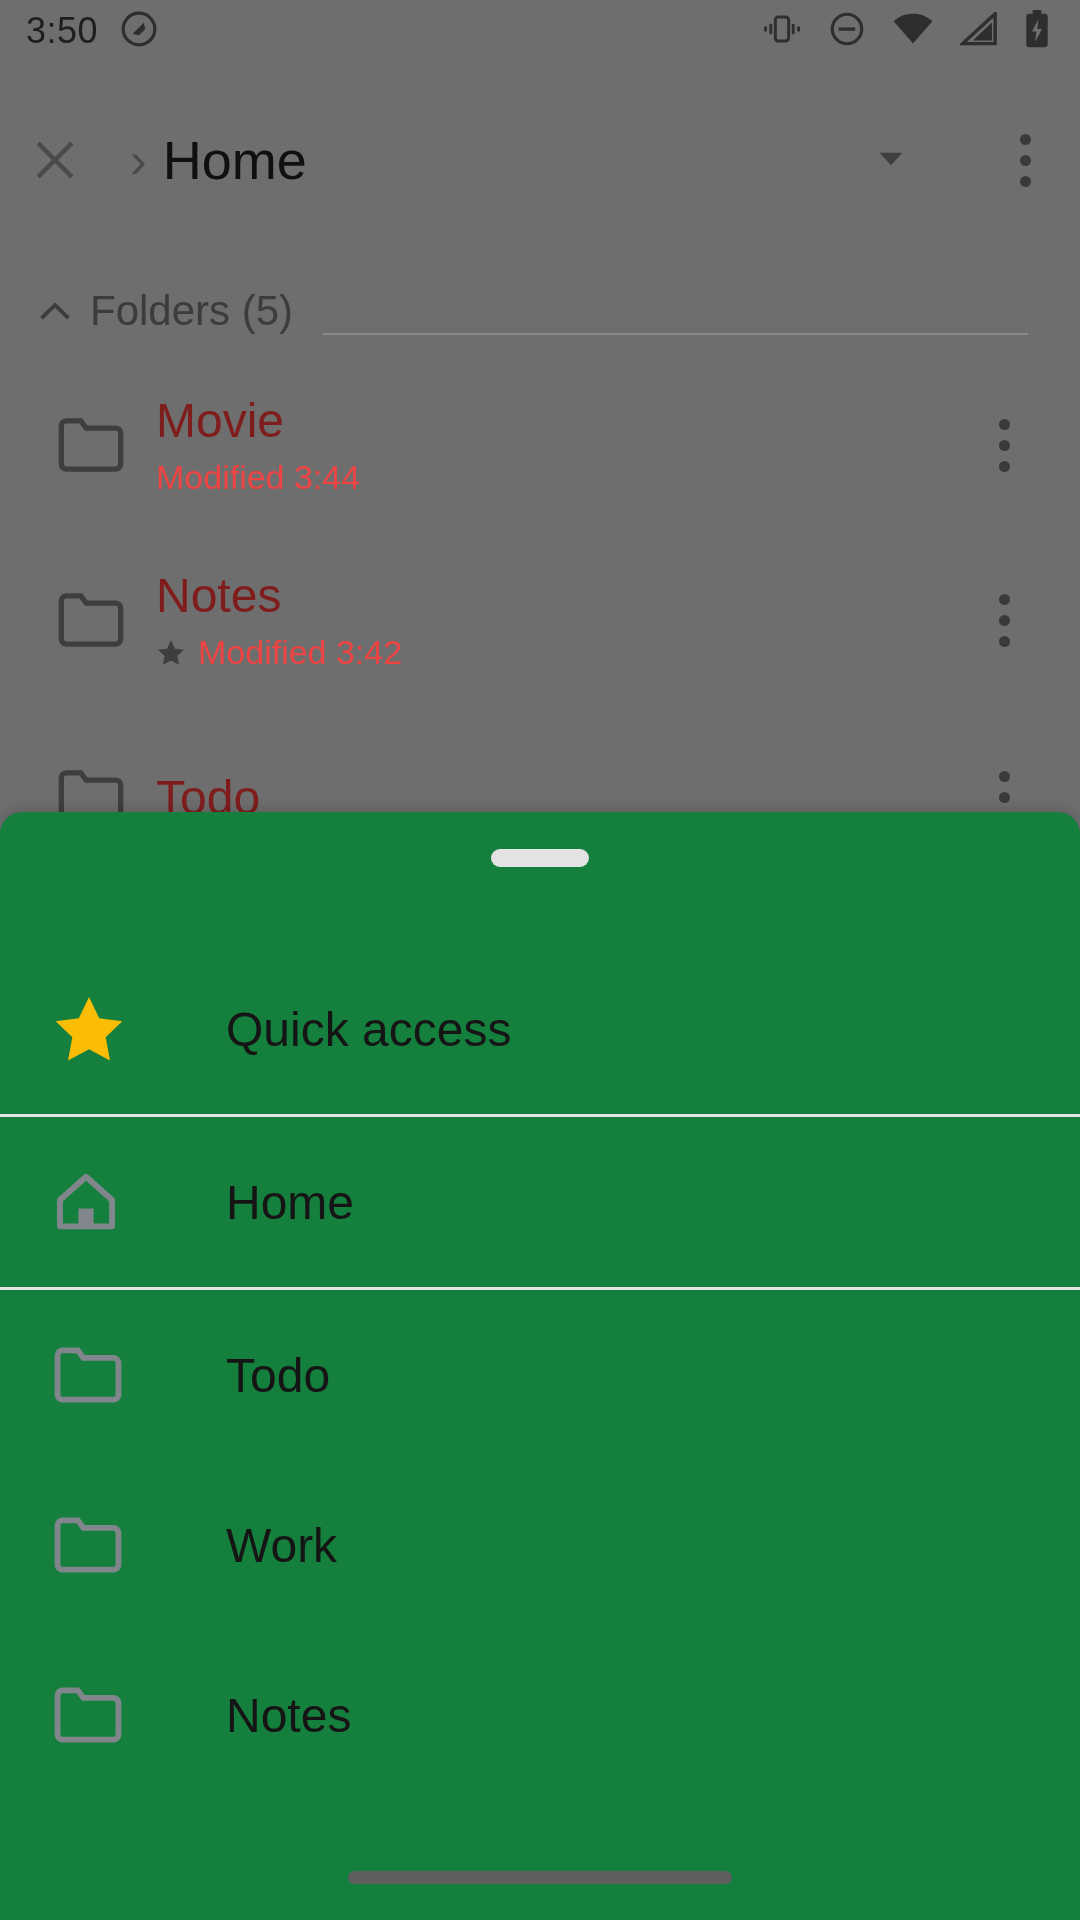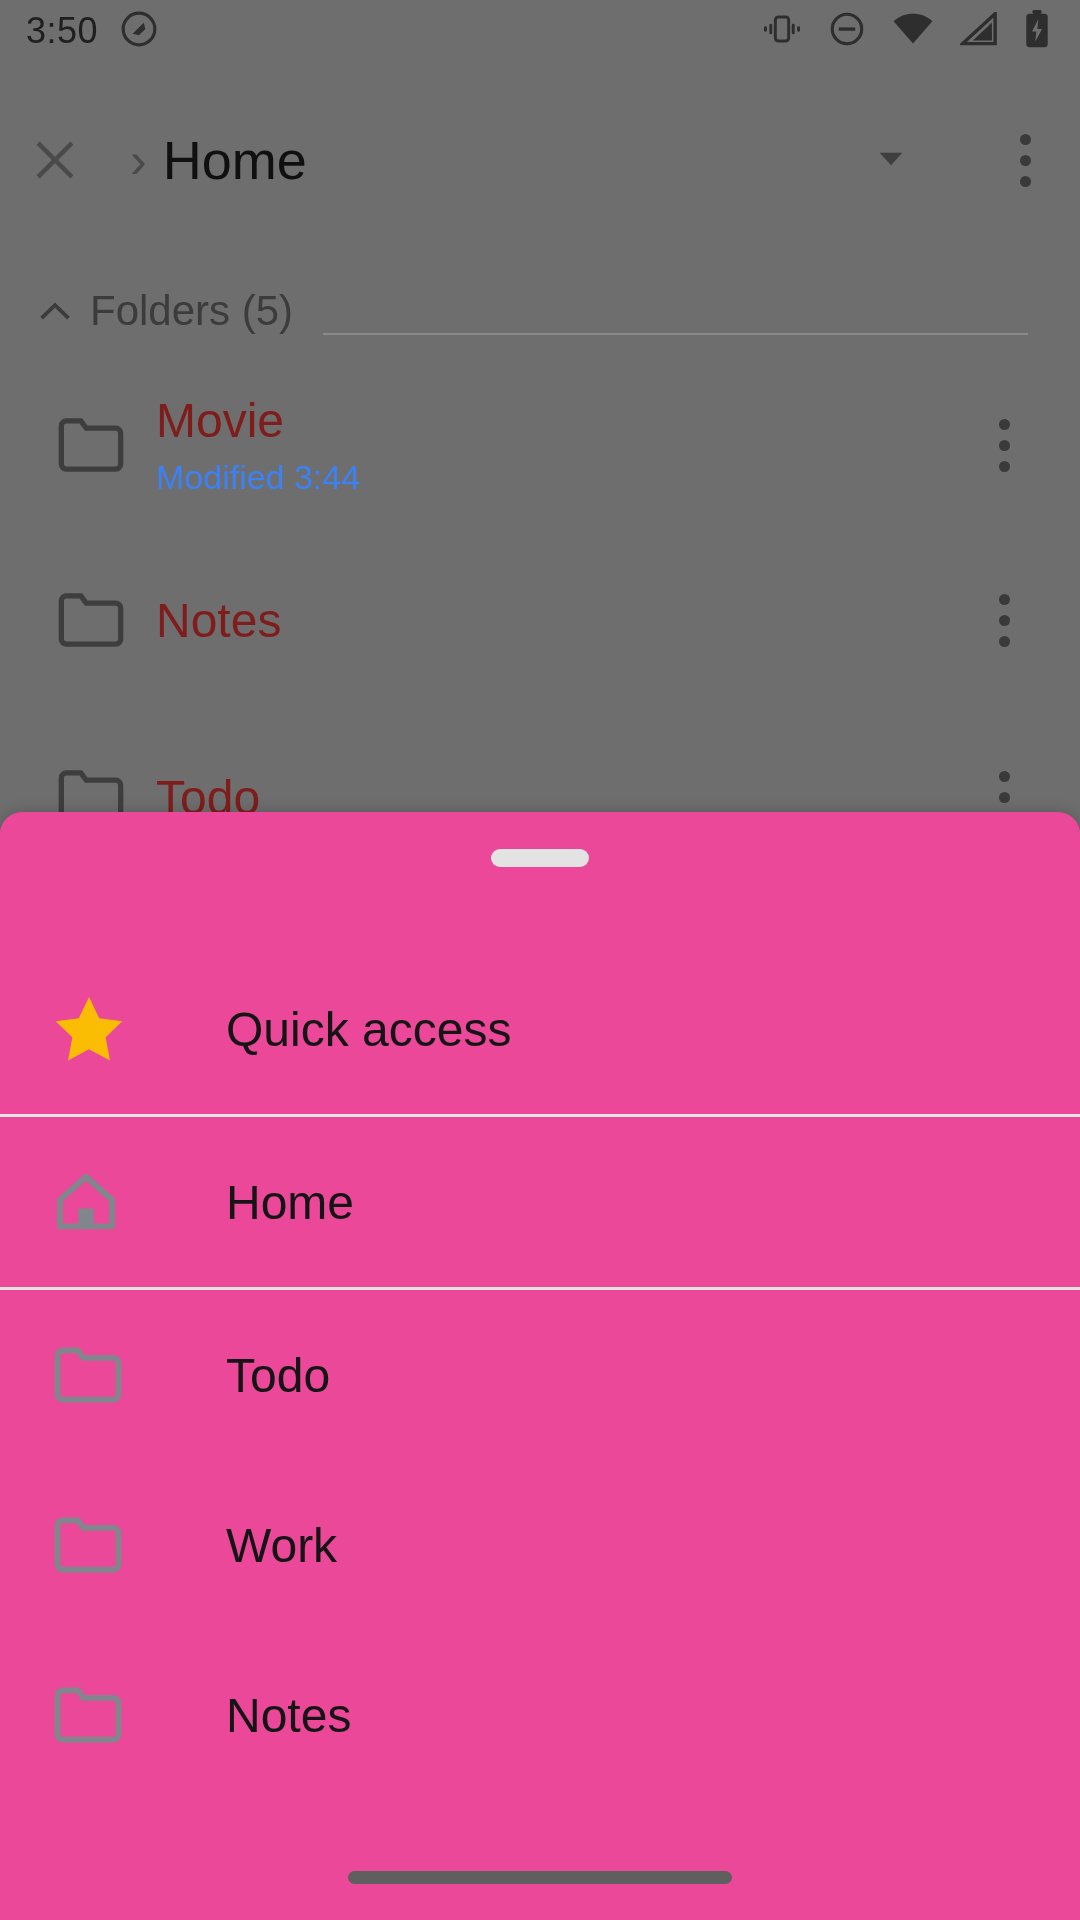--- a/index.html
+++ b/index.html
@@ -63,27 +63,27 @@
   #folders-rule{ flex:1; height:2px; background:#8a8a8a; margin-left:30px; margin-right:26px; }
 
   
   .file-row{
     position:absolute; left:0; width:1080px; height:170px;
     display:flex; align-items:center; padding:0 26px;
   }
   .file-icon-wrap{ width:130px; display:flex; align-items:center; justify-content:center; }
   .file-texts{ flex:1; display:flex; flex-direction:column; gap:10px; }
   .file-name{ font-size:48px; color:#7f1d1d; }
-  .file-sub{ font-size:34px; color:#3b82f6; display:flex; align-items:flex-end; gap:12px; }
+  .file-sub{ font-size:34px; color:#ef4444; display:flex; align-items:flex-end; gap:12px; }
   .file-menu{ width:100px; display:flex; align-items:center; justify-content:center; }
 
   
   #bottom-sheet{
     position:absolute; left:0; bottom:0; width:1080px; height:1108px;
-    background:#ec4899;
+    background:#15803d;
     border-top-left-radius:22px; border-top-right-radius:22px;
     z-index:20;
     box-shadow:0 -2px 14px rgba(0,0,0,.16);
     text-align:right;
   }
   #sheet-handle-area{
     width:100%; height:92px; display:flex; align-items:center; justify-content:center;
   }
   #sheet-handle{
     width:98px; height:18px; border-radius:9px; background:#e3e3e3;
@@ -221,20 +221,28 @@
   </div>
 
   <div class="file-row" style="top:535px;">
     <span class="file-icon-wrap">
       <svg width="68" height="56" viewBox="0 0 24 20">
         <path d="M1.4 3.2 A1.8 1.8 0 0 1 3.2 1.4 H8.4 L10.3 4.0 H20.8 A1.8 1.8 0 0 1 22.6 5.8 V16.8 A1.8 1.8 0 0 1 20.8 18.6 H3.2 A1.8 1.8 0 0 1 1.4 16.8 Z" fill="none" stroke="#3e3e3e" stroke-width="1.9"></path>
       </svg>
     </span>
     <span class="file-texts">
       <span class="file-name">Notes</span>
+      <span class="file-sub">
+        <span>
+          <svg width="30" height="30" viewBox="0 0 24 24" style="vertical-align:-4px;">
+            <path d="M12 1.8 L15.2 8.5 L22.4 9.4 L17.1 14.3 L18.5 21.4 L12 17.9 L5.5 21.4 L6.9 14.3 L1.6 9.4 L8.8 8.5 Z" fill="#3e3e3e"></path>
+          </svg>
+        </span>
+        <span>Modified 3:42</span>
+      </span>
     </span>
     <span class="file-menu">
       <span class="dots">
           <i></i>
           <i></i>
           <i></i>
         </span>
     </span>
   </div>
 

